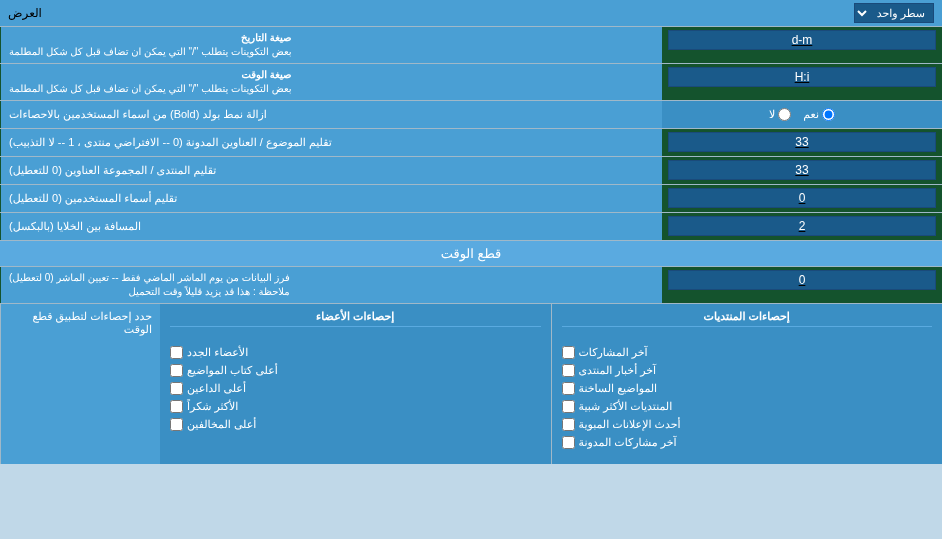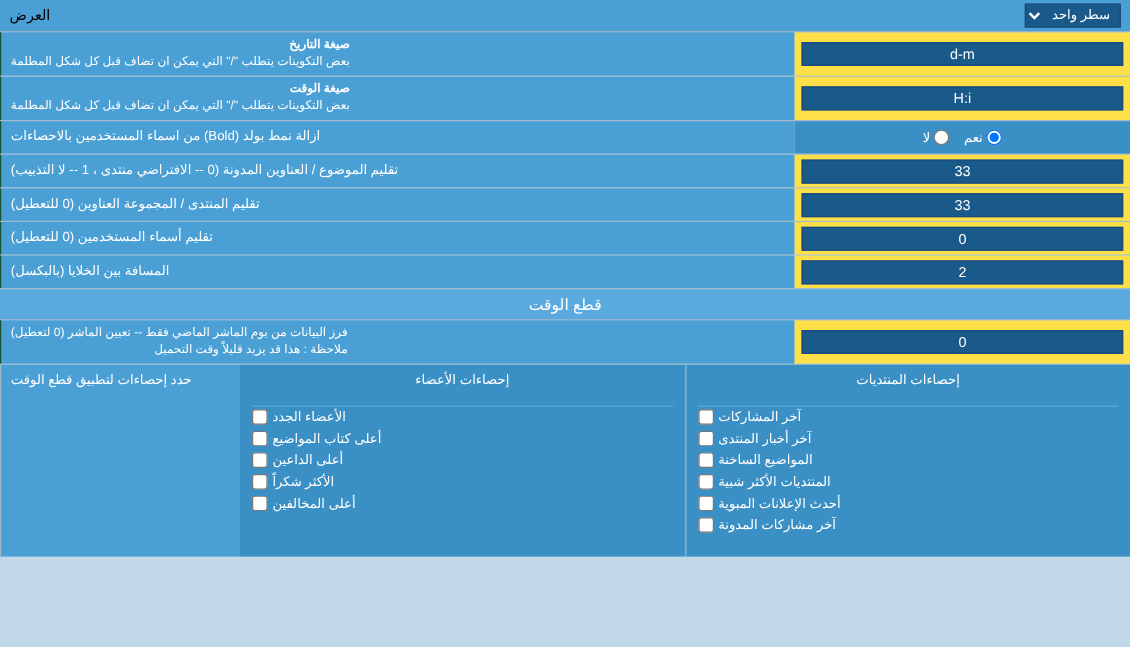--- a/index.html
+++ b/index.html
@@ -37,25 +37,26 @@
       line-height: 1.4;
       border-left: 1px solid #14532d;
     }
 
     .label-cell.small-text {
       font-size: 10px;
     }
 
     .input-cell {
       width: 280px;
-      background: #fde047;
-      display: flex;
-      align-items: center;
+      background: #14532d;
+      display: flex;
+      align-items: flex-start;
       justify-content: center;
       padding: 3px 6px;
+      text-decoration: underline;
     }
 
     .input-cell input[type="text"] {
       width: 100%;
       background: #1a5a8a;
       color: #fff;
       border: 1px solid #1a4a7a;
       padding: 2px 6px;
       text-align: center;
       font-size: 12px;
@@ -90,21 +91,21 @@
       gap: 3px;
     }
 
     
     .bottom-section {
       display: flex;
       min-height: 160px;
     }
 
     .bottom-label {
-      width: 200px;
+      width: 160px;
       background: #4a9fd4;
       color: #fff;
       text-align: right;
       padding: 6px 8px;
       font-size: 11px;
       display: flex;
       align-items: flex-start;
       justify-content: flex-end;
       border-left: 1px solid #a0b8c8;
     }
@@ -137,24 +138,24 @@
       direction: rtl;
     }
 
     .checkbox-item input[type="checkbox"] {
       margin: 0;
     }
 
     .col-header {
       color: #fff;
       font-size: 11px;
-      font-weight: normal;
+      font-weight: bold;
       text-align: center;
-      margin-bottom: 2px;
-      padding-bottom: 15px;
+      margin-bottom: 19px;
+      padding-bottom: 3px;
       border-bottom: 1px solid #5aaae0;
     }
 
     .page-header {
       display: flex;
       align-items: center;
       justify-content: space-between;
       background: #4a9fd4;
       border-bottom: 1px solid #a0b8c8;
       padding: 3px 8px;

